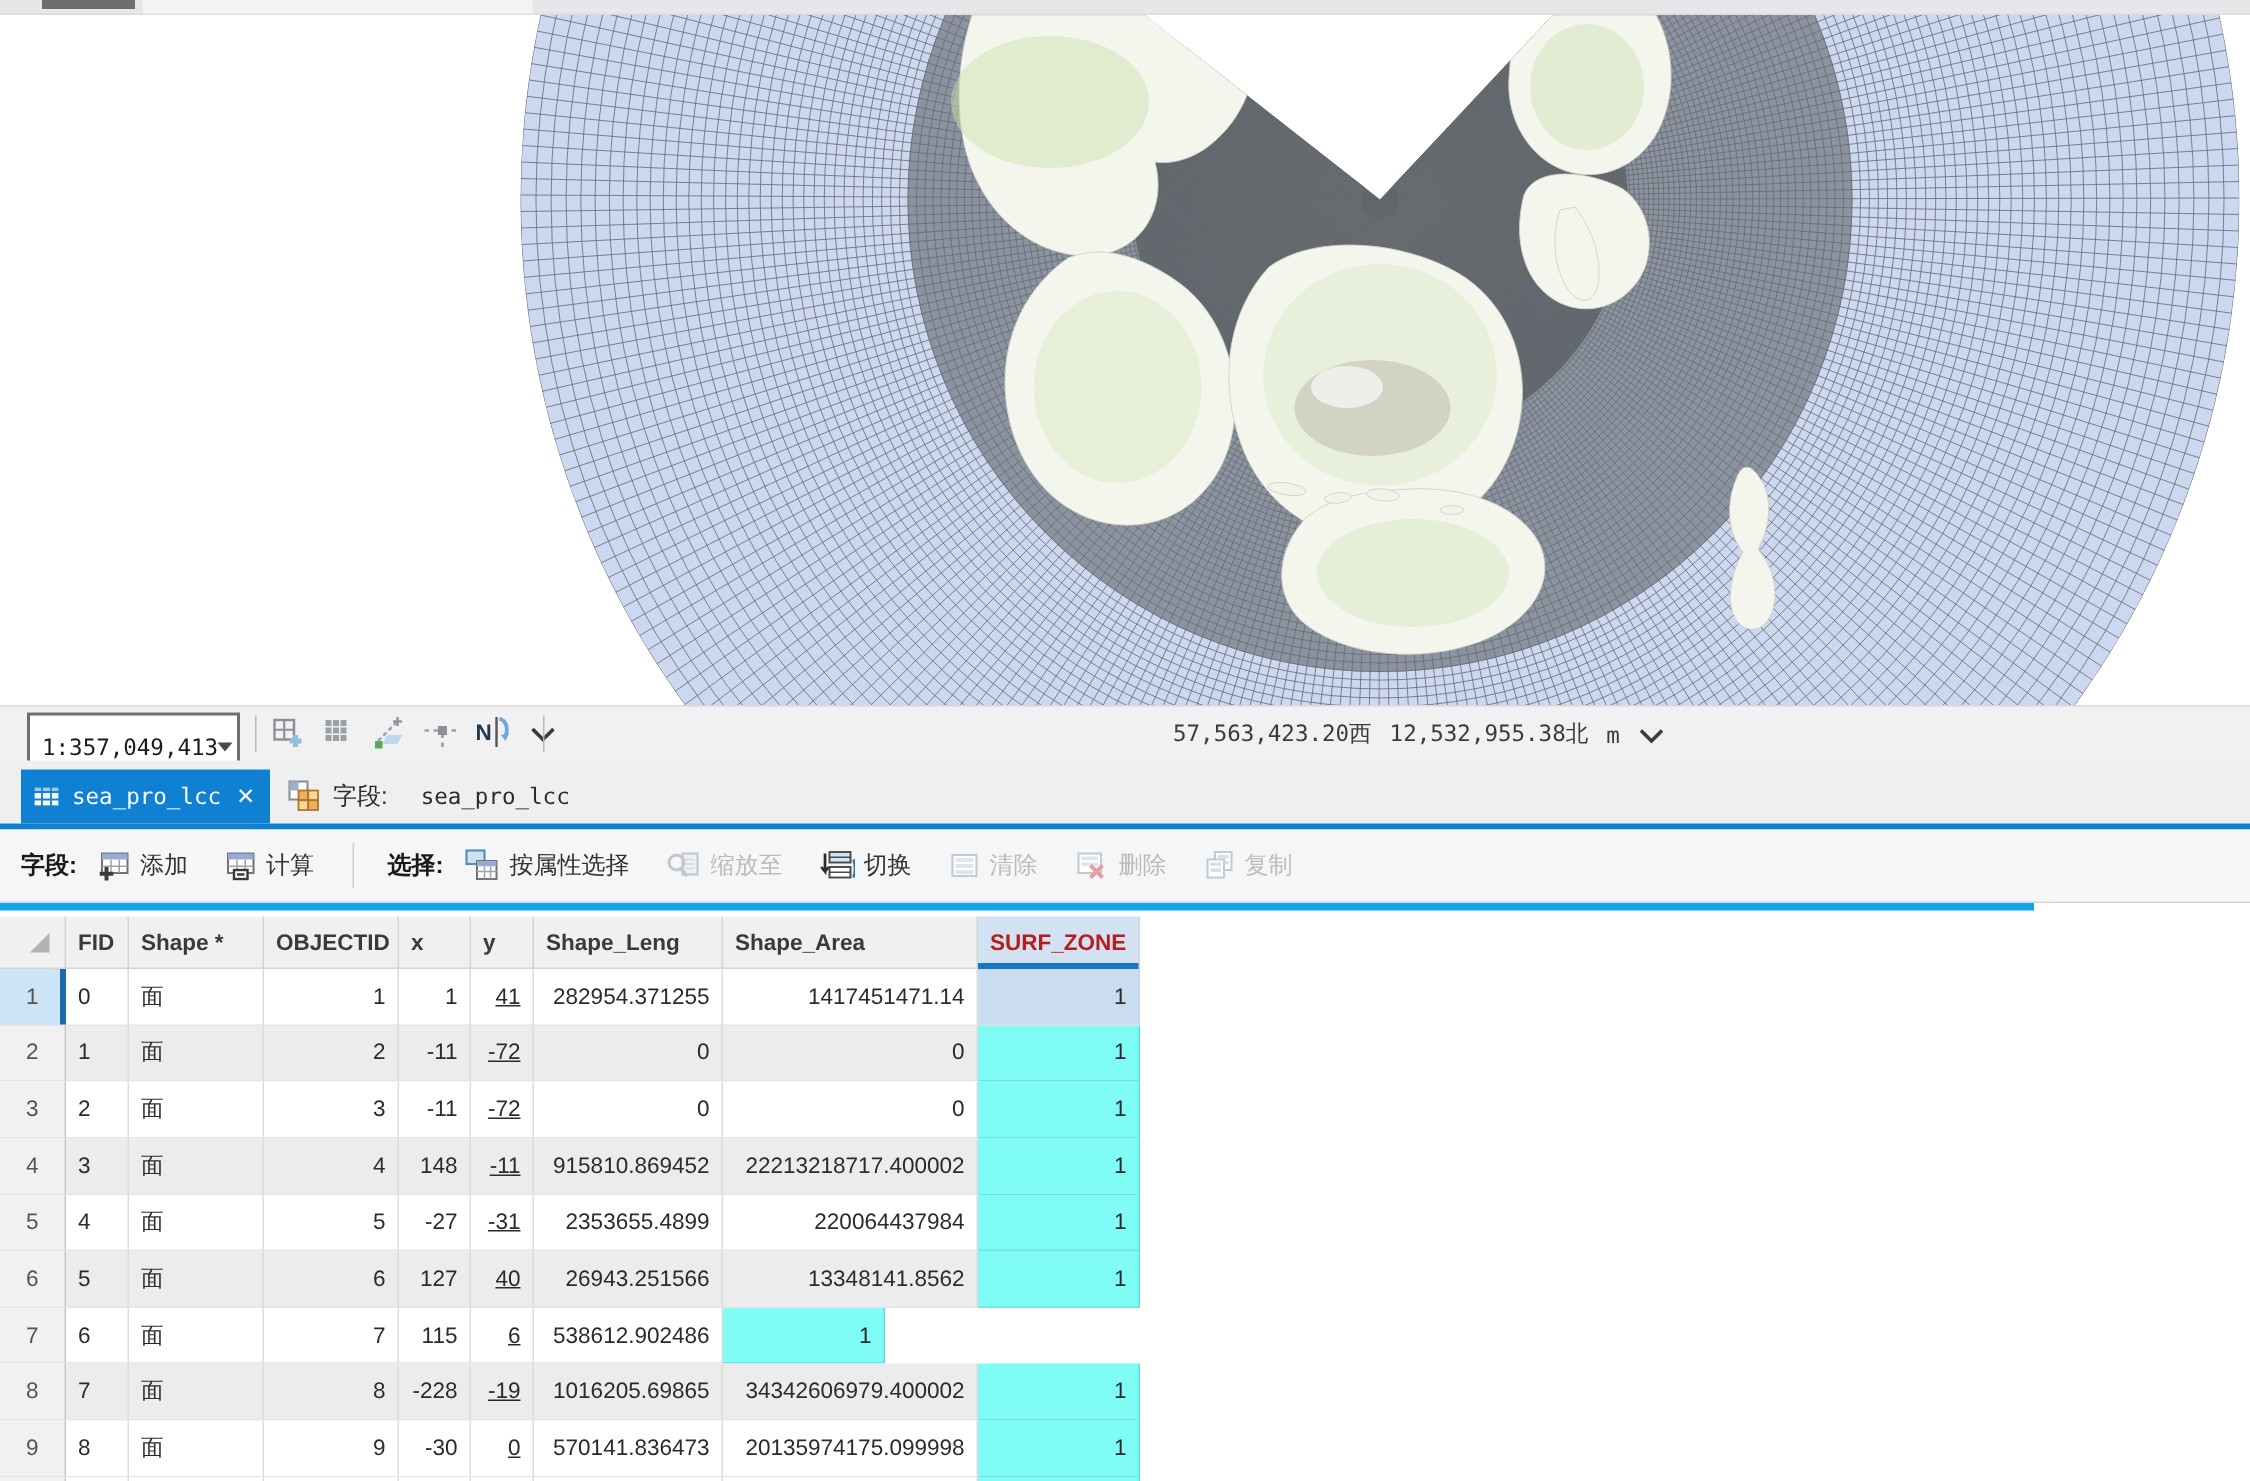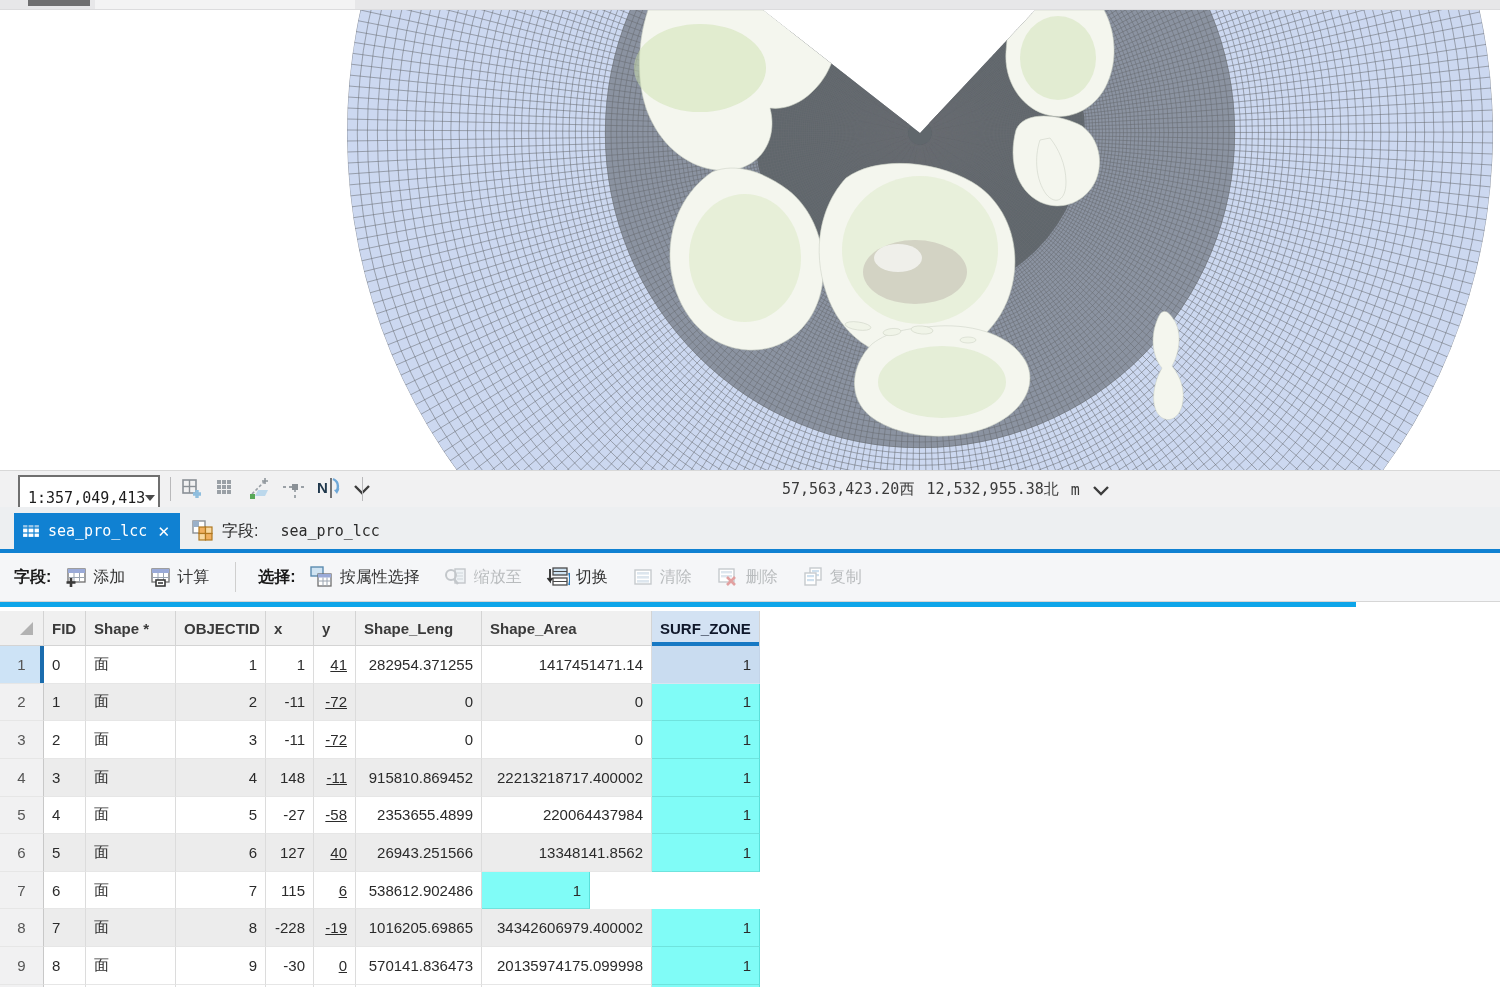--- a/index.html
+++ b/index.html
@@ -44,21 +44,21 @@
   .group-cap { font-size:16px; font-weight:bold; color:#1a1a1a; margin-right:14px; }
   .tb-btn { display:flex; align-items:center; gap:6px; margin-right:24px; font-size:16px; color:#333; cursor:default; }
   .tb-btn.disabled { color:#b9bcbe; }
   .tb-sep { width:1px; height:30px; background:#cfcfcf; margin:0 22px 0 2px; }
 
   
   #attr-table { position:absolute; left:0; top:602px; width:1356px; height:385px; background:#fff; border-top:5px solid #0ea5e9; }
   #thead { position:absolute; left:0; top:4px; width:760px; height:35px; display:flex; }
   .hcell { background:#f0f0f0; border-right:1px solid #d4d4d4; border-bottom:1px solid #d4d4d4; font-weight:bold; font-size:15px;
     color:#3a3a3a; display:flex; align-items:center; padding-left:8px; position:relative; }
-  .hcell.sel { background:#d3e2f3; color:#0f172a; }
+  .hcell.sel { background:#d3e2f3; color:#b91c1c; }
   .hcell.sel .underline { position:absolute; left:0; bottom:-1px; width:100%; height:4px; background:#1779c4; }
   .corner-tri { width:0; height:0; border-left:13px solid transparent; border-bottom:13px solid #b2b2b2; margin-left:12px; }
 
   #tbody { position:absolute; left:0; top:39px; width:770px; height:346px; overflow:hidden; }
   .trow { display:flex; height:37.65px; }
   .cell { font-size:15px; color:#2b2b2b; border-right:1px solid #dcdcdc; border-bottom:1px solid #e6e6e6;
     display:flex; align-items:center; padding:0 8px; background:#fff; }
   .trow.even .cell { background:#ececec; }
   .cell.right { justify-content:flex-end; }
   .c-handle { width:44px; background:#f1f1f2 !important; border-right:1px solid #c8c8c8; color:#555; justify-content:center; position:relative; }
@@ -847,21 +847,21 @@
         <div class="cell c-leng right">915810.869452</div>
         <div class="cell c-area right">22213218717.400002</div>
         <div class="cell c-surf right">1</div>
       </div>
       <div class="trow">
         <div class="cell c-handle">5</div>
         <div class="cell c-fid">4</div>
         <div class="cell c-shape">面</div>
         <div class="cell c-objectid right">5</div>
         <div class="cell c-x right">-27</div>
-        <div class="cell c-y right">-58</div>
+        <div class="cell c-y right">-31</div>
         <div class="cell c-leng right">2353655.4899</div>
         <div class="cell c-area right">220064437984</div>
         <div class="cell c-surf right">1</div>
       </div>
       <div class="trow even">
         <div class="cell c-handle">6</div>
         <div class="cell c-fid">5</div>
         <div class="cell c-shape">面</div>
         <div class="cell c-objectid right">6</div>
         <div class="cell c-x right">127</div>

